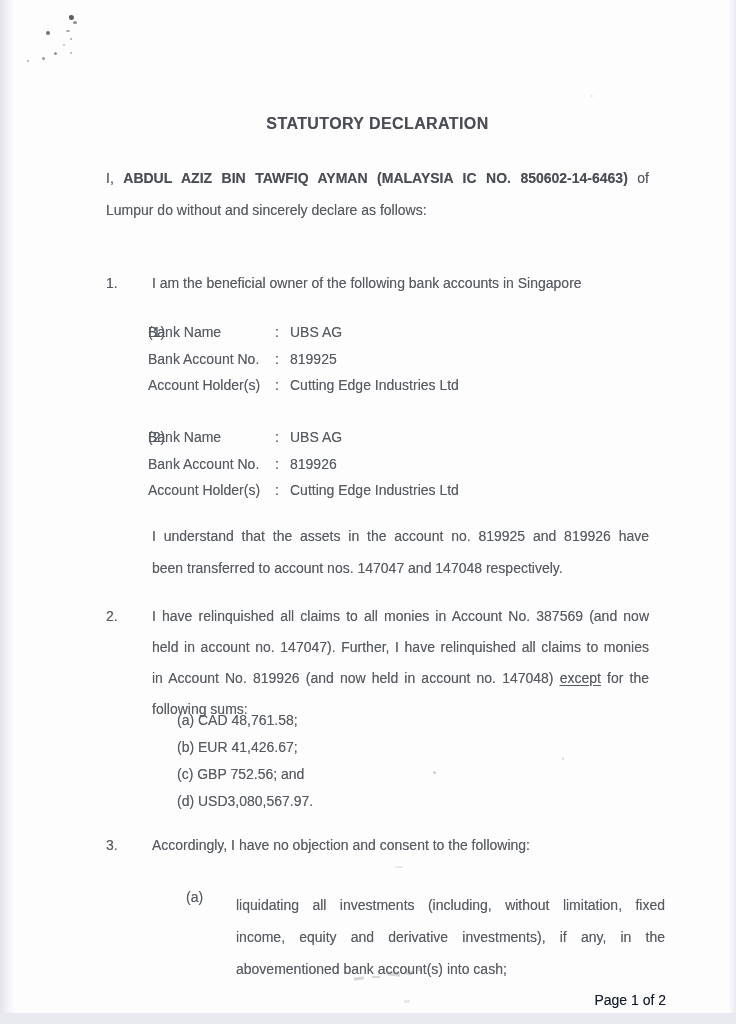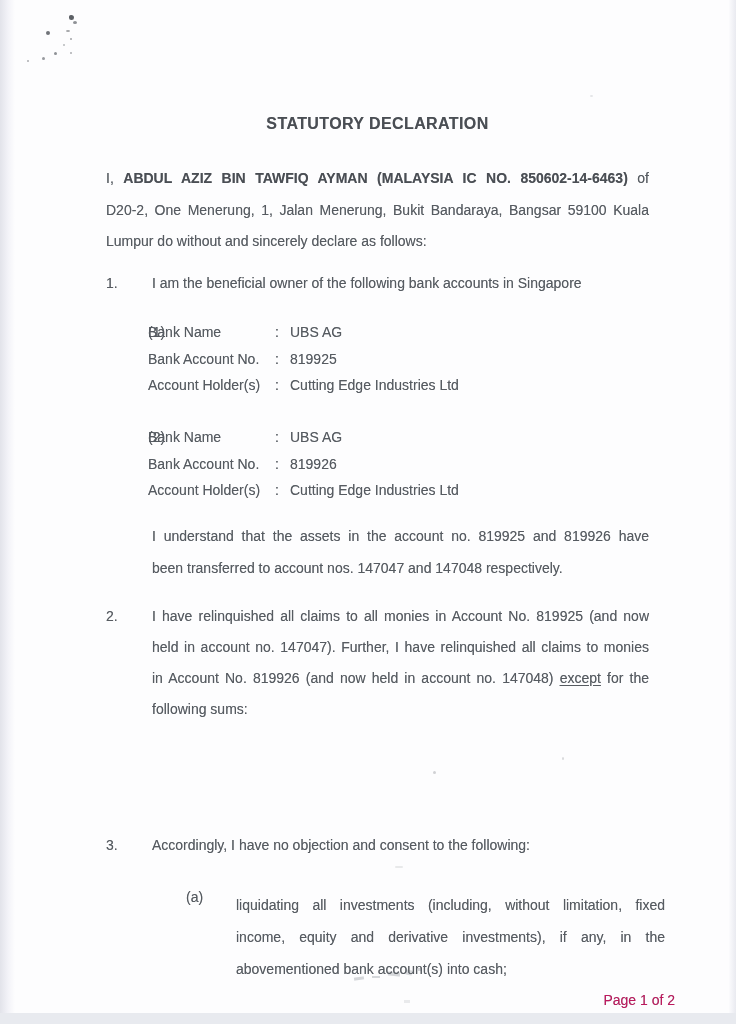--- a/index.html
+++ b/index.html
@@ -74,21 +74,21 @@
   .bcolon { width: 15px; }
 
   .understand { position: absolute; left: 46px; top: 521px; width: 497px; line-height: 31.5px; }
 
   .sums { position: absolute; left: 71px; top: 707px; line-height: 27px; }
 
   .suba { position: absolute; left: 80px; top: 889px; width: 463px; }
   .suba .snum { position: absolute; left: 0; top: 0; }
   .suba .sbody { margin-left: 50px; width: 429px; line-height: 32px; }
 
-  .page-number { position: absolute; right: 61px; top: 992px; color: #be185d; }
+  .page-number { position: absolute; right: 70px; top: 992px; color: #0f172a; }
 </style>
 </head>
 <body>
 
 <div class="page">
 
   <div class="edge-left"></div>
   <div class="edge-right"></div>
   <div class="bottom-bar"></div>
 
@@ -113,21 +113,20 @@
   <span class="smudge-mark" style="left:406px; top:970px; width:6px; height:5px; transform:rotate(12deg);"></span>
   <span class="smudge-mark" style="left:418px; top:968px; width:4px; height:3px;"></span>
   <span class="smudge-mark" style="left:404px; top:1000px; width:6px; height:3px; opacity:.5;"></span>
 
   <div class="content">
 
     <div class="title">STATUTORY DECLARATION</div>
 
     <div class="opening">
       <div class="j"><span>I, </span><b>ABDUL AZIZ BIN TAWFIQ AYMAN (MALAYSIA IC NO. 850602-14-6463)</b><span> of</span></div>
-      <div class="j">D20-2, One Menerung, 1, Jalan Menerung, Bukit Bandaraya, Bangsar 59100 Kuala</div>
       <div>Lumpur do without and sincerely declare as follows:</div>
     </div>
 
     <div class="clause clause-1">
       <span class="cnum">1.</span>
       <div class="cbody">I am the beneficial owner of the following bank accounts in Singapore</div>
     </div>
 
     <div class="bank bank-1">
       <span class="bnum">(1)</span>
@@ -172,27 +171,33 @@
     </div>
 
     <div class="understand">
       <div class="j">I understand that the assets in the account no. 819925 and 819926 have</div>
       <div>been transferred to account nos. 147047 and 147048 respectively.</div>
     </div>
 
     <div class="clause clause-2">
       <span class="cnum">2.</span>
       <div class="cbody">
-        <div class="j">I have relinquished all claims to all monies in Account No. 819925 (and now</div>
+        <div class="j">I have relinquished all claims to all monies in Account No. 387569 (and now</div>
         <div class="j">held in account no. 147047). Further, I have relinquished all claims to monies</div>
         <div class="j"><span>in Account No. 819926 (and now held in account no. 147048) </span><span class="u">except</span><span> for the</span></div>
         <div>following sums:</div>
       </div>
     </div>
 
+    <div class="sums">
+      <div>(a) CAD 48,761.58;</div>
+      <div>(b) EUR 41,426.67;</div>
+      <div>(c) GBP 752.56; and</div>
+      <div>(d) USD3,080,567.97.</div>
+    </div>
 
     <div class="clause clause-3">
       <span class="cnum">3.</span>
       <div class="cbody">Accordingly, I have no objection and consent to the following:</div>
     </div>
 
     <div class="suba">
       <span class="snum">(a)</span>
       <div class="sbody">
         <div class="j">liquidating all investments (including, without limitation, fixed</div>

